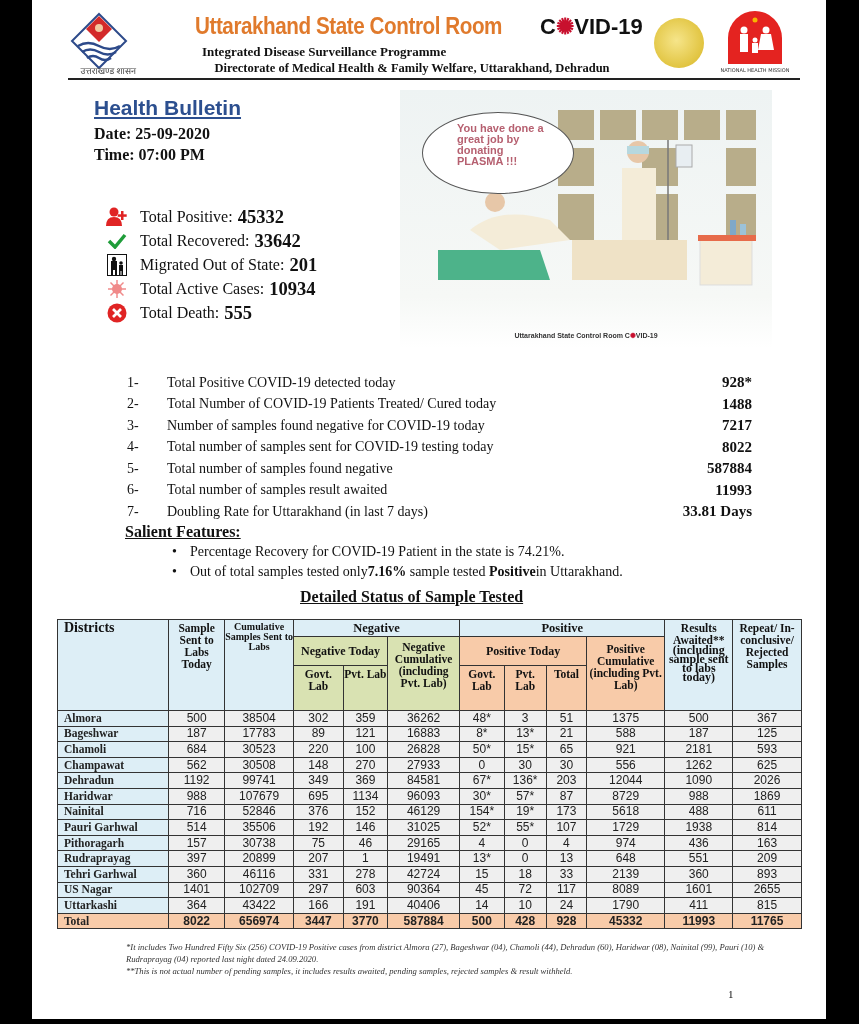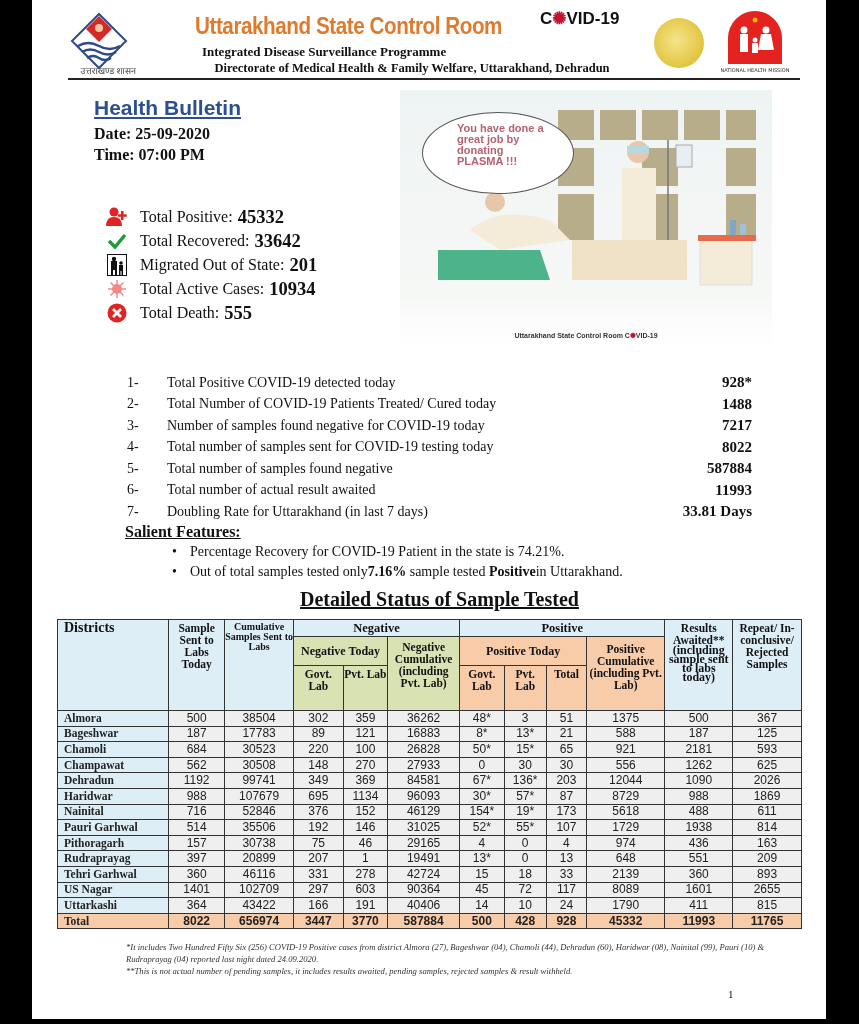--- a/index.html
+++ b/index.html
@@ -4,21 +4,21 @@
 <style>
   html, body { margin:0; padding:0; }
   body { width:859px; height:1024px; background:#000; position:relative; overflow:hidden; font-family:"Liberation Serif", serif; color:#111; }
   .page { position:absolute; left:32px; top:0; width:794px; height:1019px; background:#fff; }
   .abs { position:absolute; }
 
   
   .logo-uk { left:36px; top:6px; width:62px; height:70px; }
   .logo-uk-caption { left:34px; top:64px; font-size:9px; color:#444; width:70px; text-align:right; }
   .title { left:163px; top:12px; font-family:"Liberation Sans", sans-serif; font-weight:bold; font-size:24px; color:#e07a2c; letter-spacing:-0.5px; transform:scaleX(0.86); transform-origin:left top; white-space:nowrap; }
-  .covid-badge { left:508px; top:8px; font-family:"Liberation Sans", sans-serif; font-weight:bold; font-size:17px; color:#111; white-space:nowrap; }
+  .covid-badge { left:508px; top:14px; font-family:"Liberation Sans", sans-serif; font-weight:bold; font-size:22px; color:#111; white-space:nowrap; }
   .covid-badge .o { color:#c8102e; }
   .sub1 { left:170px; top:44px; width:370px; text-align:left; font-weight:bold; font-size:13px; }
   .sub2 { left:170px; top:61px; width:420px; text-align:center; font-weight:bold; font-size:12.5px; }
   .logo-idsp { left:622px; top:18px; width:50px; height:50px; border-radius:50%; background:radial-gradient(circle at 45% 45%, #f6e58a, #e1c440 70%, #c9a830); }
   .logo-nhm { left:688px; top:6px; width:70px; height:70px; }
   .header-rule { left:36px; top:78px; width:732px; height:2px; background:#222; }
 
   
   .hb-title { left:62px; top:96px; font-family:"Liberation Sans", sans-serif; font-weight:bold; font-size:21px; color:#2c4f8f; text-decoration:underline; }
   .hb-date { left:62px; top:125px; font-weight:bold; font-size:16px; }
@@ -43,21 +43,21 @@
   .nlist { left:95px; top:372px; width:625px; }
   .nlist .row { display:flex; height:21.5px; align-items:center; font-size:14px; }
   .nlist .num { width:40px; }
   .nlist .txt { flex:1; }
   .nlist .v { font-weight:bold; font-size:15px; text-align:right; width:120px; }
 
   .sf-title { left:93px; top:523px; font-weight:bold; font-size:16px; text-decoration:underline; }
   .sf-list { left:140px; top:542px; font-size:14px; }
   .sf-list .row { height:20px; display:flex; align-items:center; }
   .sf-list .dot { width:18px; }
-  .dst-title { left:268px; top:588px; font-weight:bold; font-size:20px; text-decoration:underline;text-align:center; }
+  .dst-title { left:268px; top:588px; font-weight:bold; font-size:16px; text-decoration:underline;text-align:center; }
 
   
   table.stat { position:absolute; left:25px; top:619px; border-collapse:collapse; width:745px; }
   table.stat td, table.stat th { border:1px solid #333; text-align:center; padding:0; }
   table.stat th { font-family:"Liberation Serif", serif; font-weight:bold; font-size:11.5px; line-height:12px; vertical-align:top; }
   table.stat th.small { font-size:8.5px; line-height:9px; }
   table.stat th.grp { vertical-align:middle; font-size:12.5px; height:16px; }
   .hb-blue { background:#ddeef6; }
   .hb-green { background:#d9e2b2; }
   .hb-orange { background:#f8cba9; }
@@ -232,21 +232,21 @@
         <span class="txt">Total number of samples sent for COVID-19 testing today</span>
         <span class="v">8022</span>
       </div>
     <div class="row">
         <span class="num">5-</span>
         <span class="txt">Total number of samples found negative</span>
         <span class="v">587884</span>
       </div>
     <div class="row">
         <span class="num">6-</span>
-        <span class="txt">Total number of actual result awaited</span>
+        <span class="txt">Total number of samples result awaited</span>
         <span class="v">11993</span>
       </div>
     <div class="row">
         <span class="num">7-</span>
         <span class="txt">Doubling Rate for Uttarakhand (in last 7 days)</span>
         <span class="v">33.81 Days</span>
       </div>
   </div>
 
   <div class="abs sf-title">Salient Features:</div>

